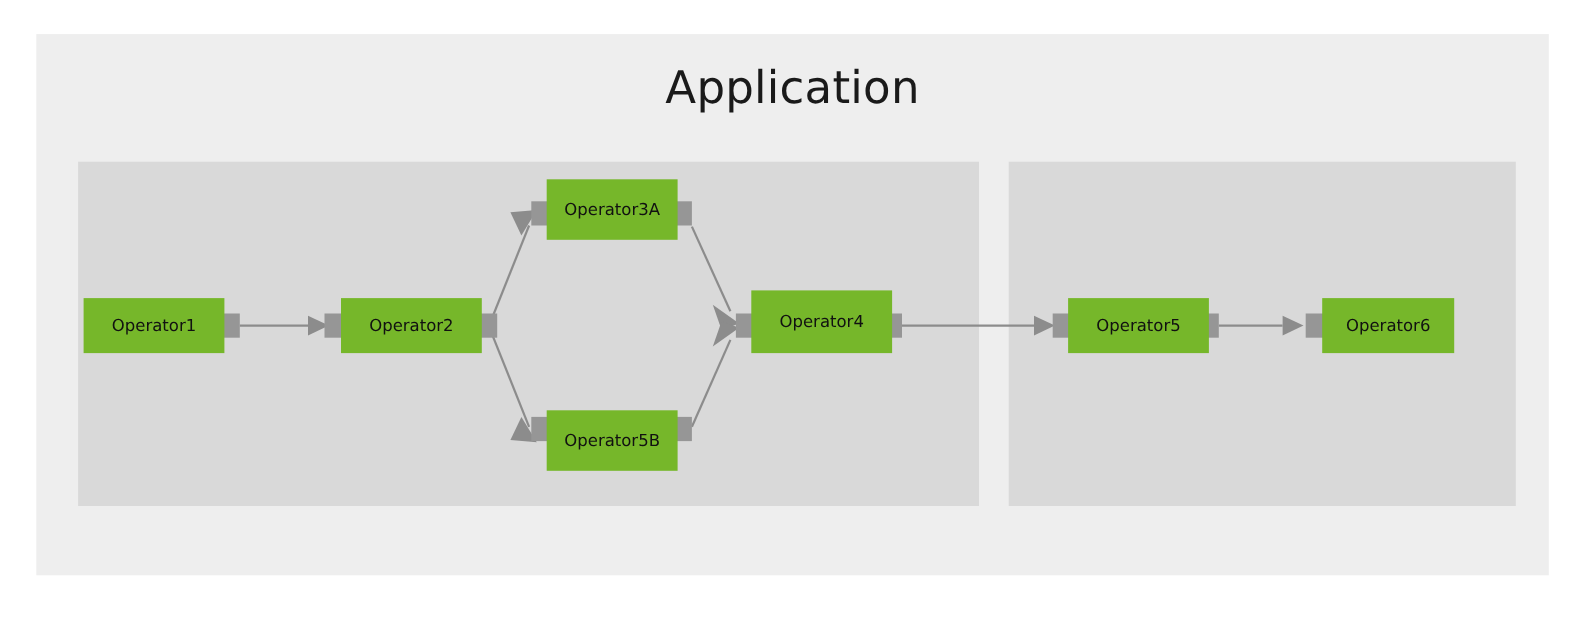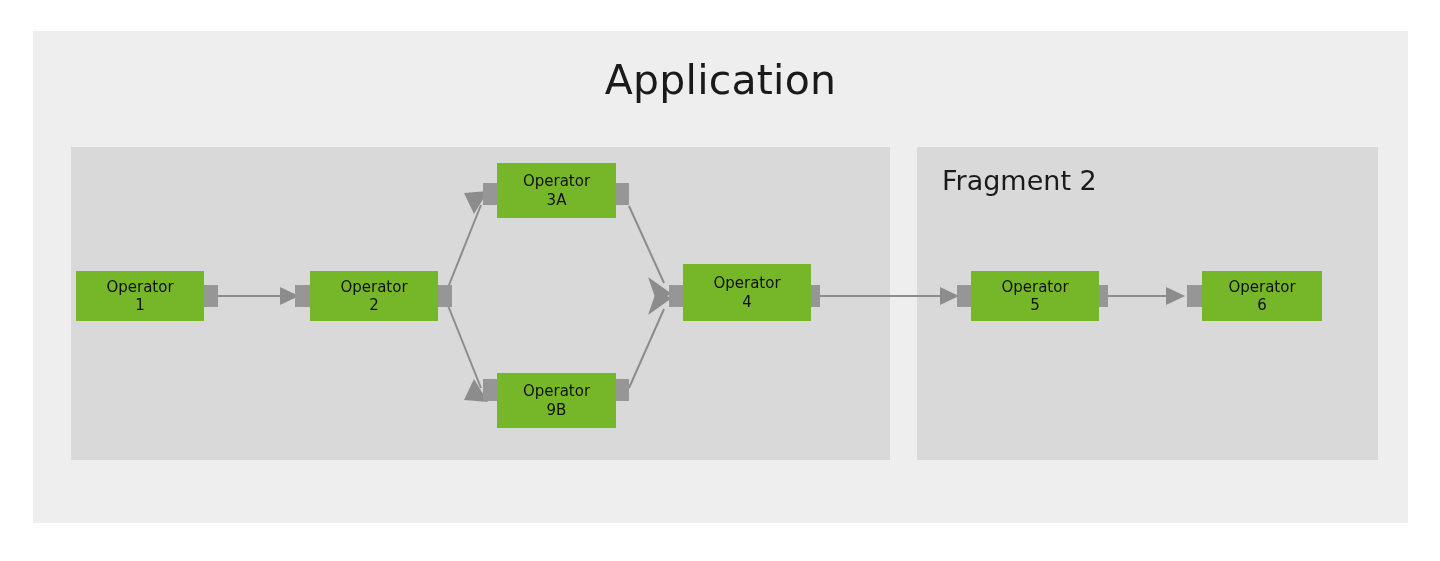--- a/index.html
+++ b/index.html
@@ -40,21 +40,21 @@
     font-size: 27px;
     font-weight: 400;
     color: #1a1a1a;
     white-space: nowrap;
   }
   
   .operator {
     position: absolute;
     background: #76b72a;
     display: flex;
-    flex-direction: column;
+    flex-direction: row;
     align-items: center;
     justify-content: center;
     color: #111111;
     font-size: 15px;
     line-height: 1.22;
     text-align: center;
     z-index: 3;
   }
   .operator .op-name,
   .operator .op-num {
@@ -93,21 +93,20 @@
 
 <div id="canvas">
 
   <div class="app-container" style="left:33px; top:31px; width:1375px; height:492px;">
     <div class="app-title" style="left:0; top:25px;">Application</div>
   </div>
 
   <div class="fragment" style="left:71px; top:147px; width:819px; height:313px;"></div>
 
   <div class="fragment" style="left:917px; top:147px; width:461px; height:313px;"></div>
-  <div class="fragment-title" style="left:942px; top:165px;">Fragment 2</div>
 
   <svg id="links" viewBox="0 0 1440 561" width="1440" height="561">
 
     <g>
       <line x1="218" y1="296" x2="280" y2="296"></line>
       <polygon class="head" points="280,287 299,296 280,305"></polygon>
     </g>
 
     <g>
       <line x1="447" y1="290" x2="481" y2="205"></line>
@@ -157,21 +156,21 @@
   <div class="port" style="left:611px; top:183px;"></div>
   <div class="operator" style="left:497px; top:163px; width:119px; height:55px;">
     <span class="op-name">Operator</span>
     <span class="op-num">3A</span>
   </div>
 
   <div class="port" style="left:483px; top:379px;"></div>
   <div class="port" style="left:611px; top:379px;"></div>
   <div class="operator" style="left:497px; top:373px; width:119px; height:55px;">
     <span class="op-name">Operator</span>
-    <span class="op-num">9B</span>
+    <span class="op-num">5B</span>
   </div>
 
   <div class="port" style="left:669px; top:285px;"></div>
   <div class="port" style="left:802px; top:285px;"></div>
   <div class="operator" style="left:683px; top:264px; width:128px; height:57px;">
     <span class="op-name">Operator</span>
     <span class="op-num">4</span>
   </div>
 
   <div class="port" style="left:957px; top:285px;"></div>

